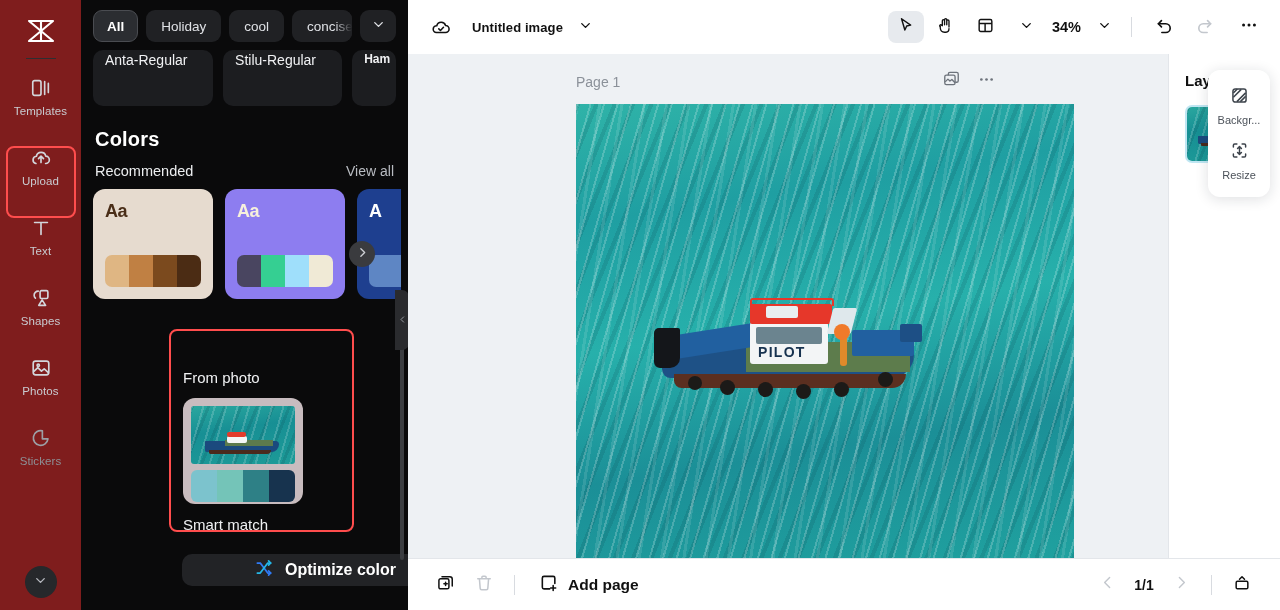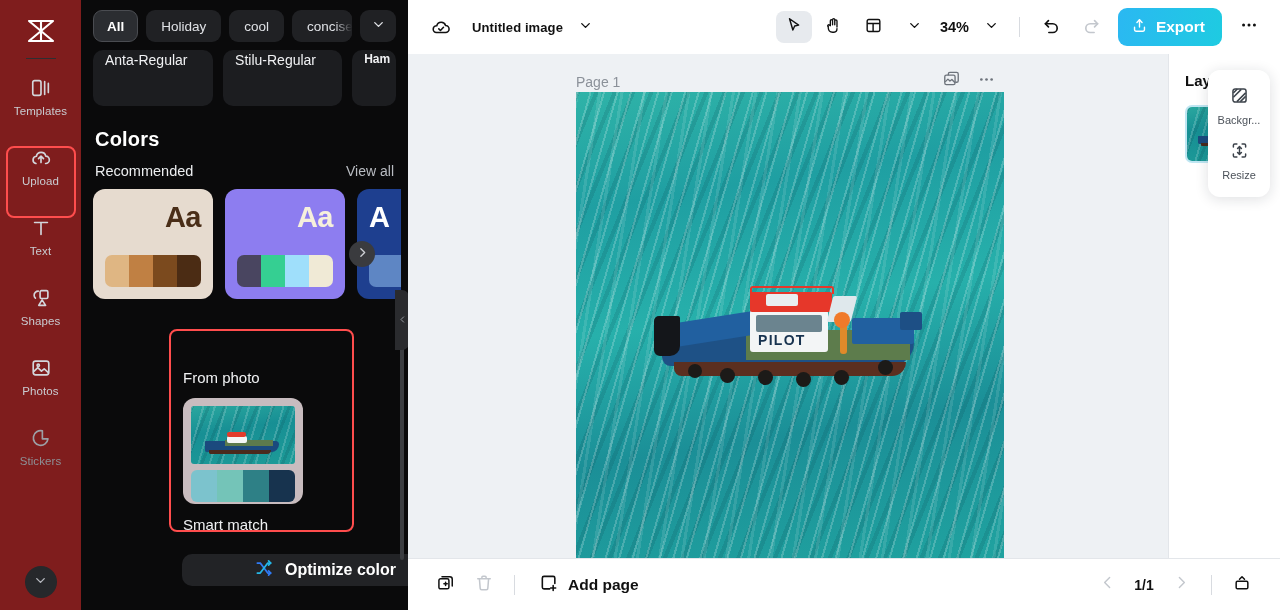--- a/index.html
+++ b/index.html
@@ -63,21 +63,21 @@
   .fc3 span { font-size: 12px; font-weight: bold; }
 
   .sec-title { color: #fff; font-size: 20px; font-weight: bold; padding: 22px 14px 0; letter-spacing: .2px; }
   .sub-row { display: flex; align-items: center; justify-content: space-between; padding: 12px 14px 0; }
   .sub-title { color: #eceef0; font-size: 14.5px; }
   .viewall { color: #b9bcc2; font-size: 14px; cursor: pointer; }
 
   .palrow { display: flex; gap: 12px; padding: 10px 0 0 100px; position: relative; }
   .palcard { width: 120px; height: 110px; border-radius: 12px; padding: 12px; position: relative;
     flex: 0 0 auto; cursor: pointer; overflow: hidden; }
-  .palcard .aa { font-size: 29px; font-weight: bold; letter-spacing: -.5px; text-align: right; }
+  .palcard .aa { font-size: 18px; font-weight: bold; letter-spacing: -.5px; }
   .swatches { position: absolute; left: 12px; right: 12px; bottom: 12px; height: 32px;
     border-radius: 7px; overflow: hidden; display: flex; }
   .swatches i { flex: 1; display: block; }
   .nextbtn { position: absolute; width: 26px; height: 26px; border-radius: 50%;
     background: #3a3b3e; color: #cfd1d5; display: flex; align-items: center; justify-content: center;
     left: 268px; top: 62px; cursor: pointer; z-index: 3; }
 
   .fromphoto-wrap { position: absolute; left: 90px; top: 331px; width: 182px; }
   .fp-title { color: #f0f1f3; font-size: 15px; padding: 6px 0 0 12px; margin-top: 32px; }
   .photocard { width: 120px; height: 106px; background: #c8bcbf; border-radius: 12px;
@@ -122,21 +122,21 @@
   .export span { color: #fff; font-size: 15.5px; font-weight: bold; }
   .dots { width: 34px; height: 34px; display: flex; align-items: center; justify-content: center;
     cursor: pointer; color: #111; font-size: 19px; letter-spacing: 1.5px; margin-left: 6px; }
 
   .workzone { flex: 1; display: flex; position: relative; background: #eef1f4; overflow: hidden; }
   .canvas-area { flex: 1; position: relative; }
   .page-label { position: absolute; left: 168px; top: 20px; font-size: 14px; color: #8b9199; }
   .page-tools { position: absolute; right: 172px; top: 16px; display: flex; gap: 16px; align-items: center; color: #6d737b; }
   .pt { cursor: pointer; display: flex; align-items: center; justify-content: center; }
 
-  .artboard { position: absolute; left: 168px; top: 38px; width: 428px; height: 470px;
+  .artboard { position: absolute; left: 168px; top: 50px; width: 498px; height: 470px;
     background: #0d8f8f; overflow: hidden; cursor: default; }
 
   .rightpanel { width: 112px; flex: 0 0 112px; background: #fff; border-left: 1px solid #e3e6ea;
     padding: 18px 0 0 0; position: relative; }
   .layers-title { font-size: 15px; font-weight: bold; color: #111; padding-left: 16px; }
   .layer-thumb { width: 72px; height: 58px; margin: 16px 0 0 16px; border-radius: 7px;
     border: 2px solid #bfe6f2; overflow: hidden; position: relative; cursor: pointer; }
   .layer-badge { position: absolute; right: 3px; bottom: 3px; width: 19px; height: 19px;
     border-radius: 4px; background: rgba(20,28,34,.72); display: flex; align-items: center; justify-content: center; }
 
@@ -460,30 +460,20 @@
       </div>
       <div class="tool">
         <span>
           <svg width="21" height="21" viewBox="0 0 24 24" fill="none" stroke="#c3c7cd" stroke-width="1.9" stroke-linecap="round" stroke-linejoin="round">
             <path d="M15.5 6.5L19 10l-3.5 3.5"></path>
               <path d="M19 10h-8.5A5 5 0 0 0 10.5 20H15"></path>
           </svg>
         </span>
       </div>
 
-      <div class="export">
-        <span>
-          <svg width="17" height="17" viewBox="0 0 24 24" fill="none" stroke="#fff" stroke-width="2" stroke-linecap="round" stroke-linejoin="round">
-            <path d="M12 4v10"></path>
-              <path d="M8.4 7.6L12 4l3.6 3.6"></path>
-              <path d="M5 14.5V18a2 2 0 0 0 2 2h10a2 2 0 0 0 2-2v-3.5"></path>
-          </svg>
-        </span>
-        <span>Export</span>
-      </div>
 
       <div class="dots">
         <span>
           <svg width="20" height="20" viewBox="0 0 24 24" fill="#111">
               <circle cx="5.5" cy="12" r="1.8"></circle>
               <circle cx="12" cy="12" r="1.8"></circle>
               <circle cx="18.5" cy="12" r="1.8"></circle>
             </svg>
         </span>
       </div>

